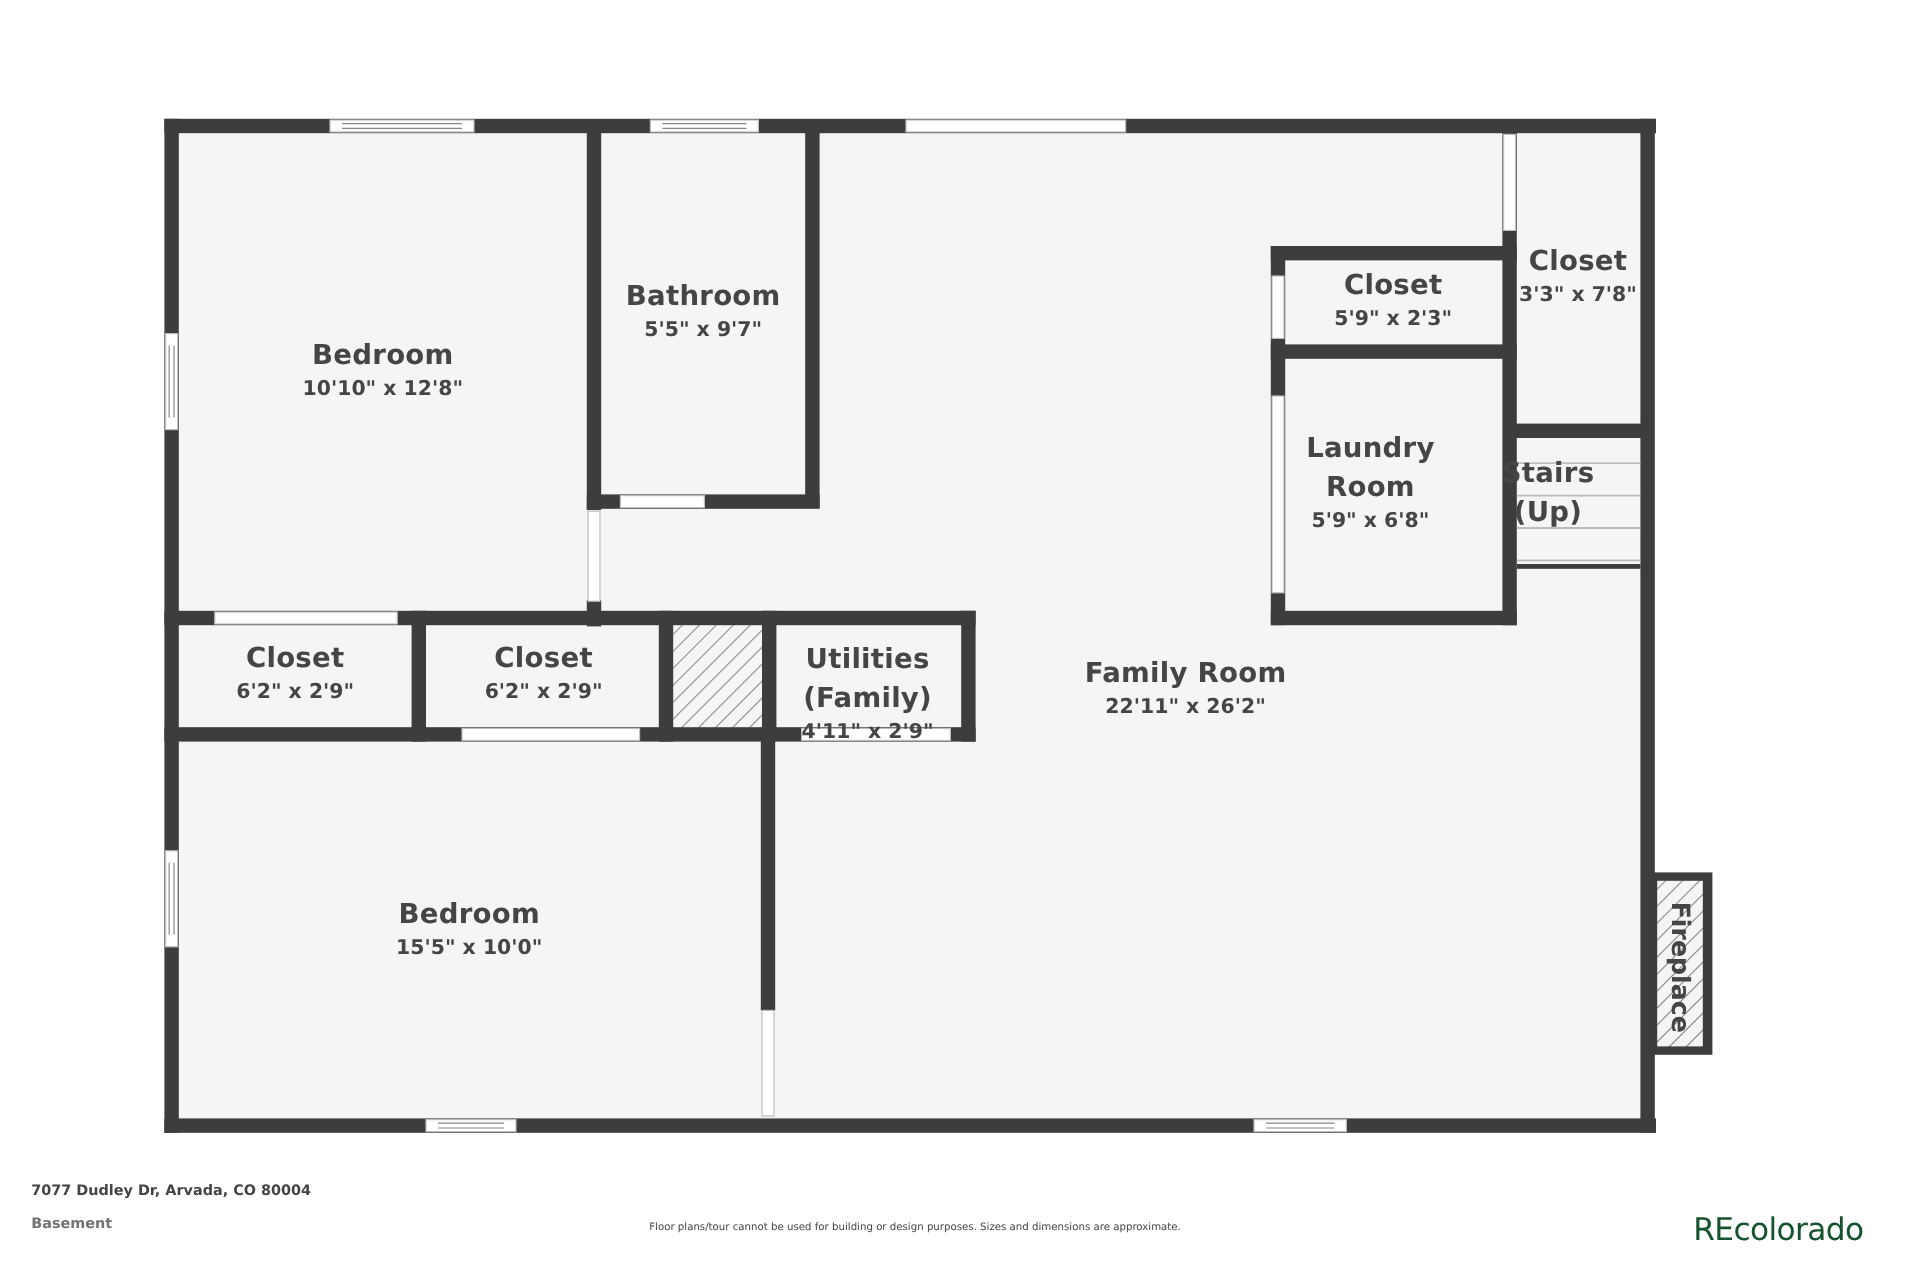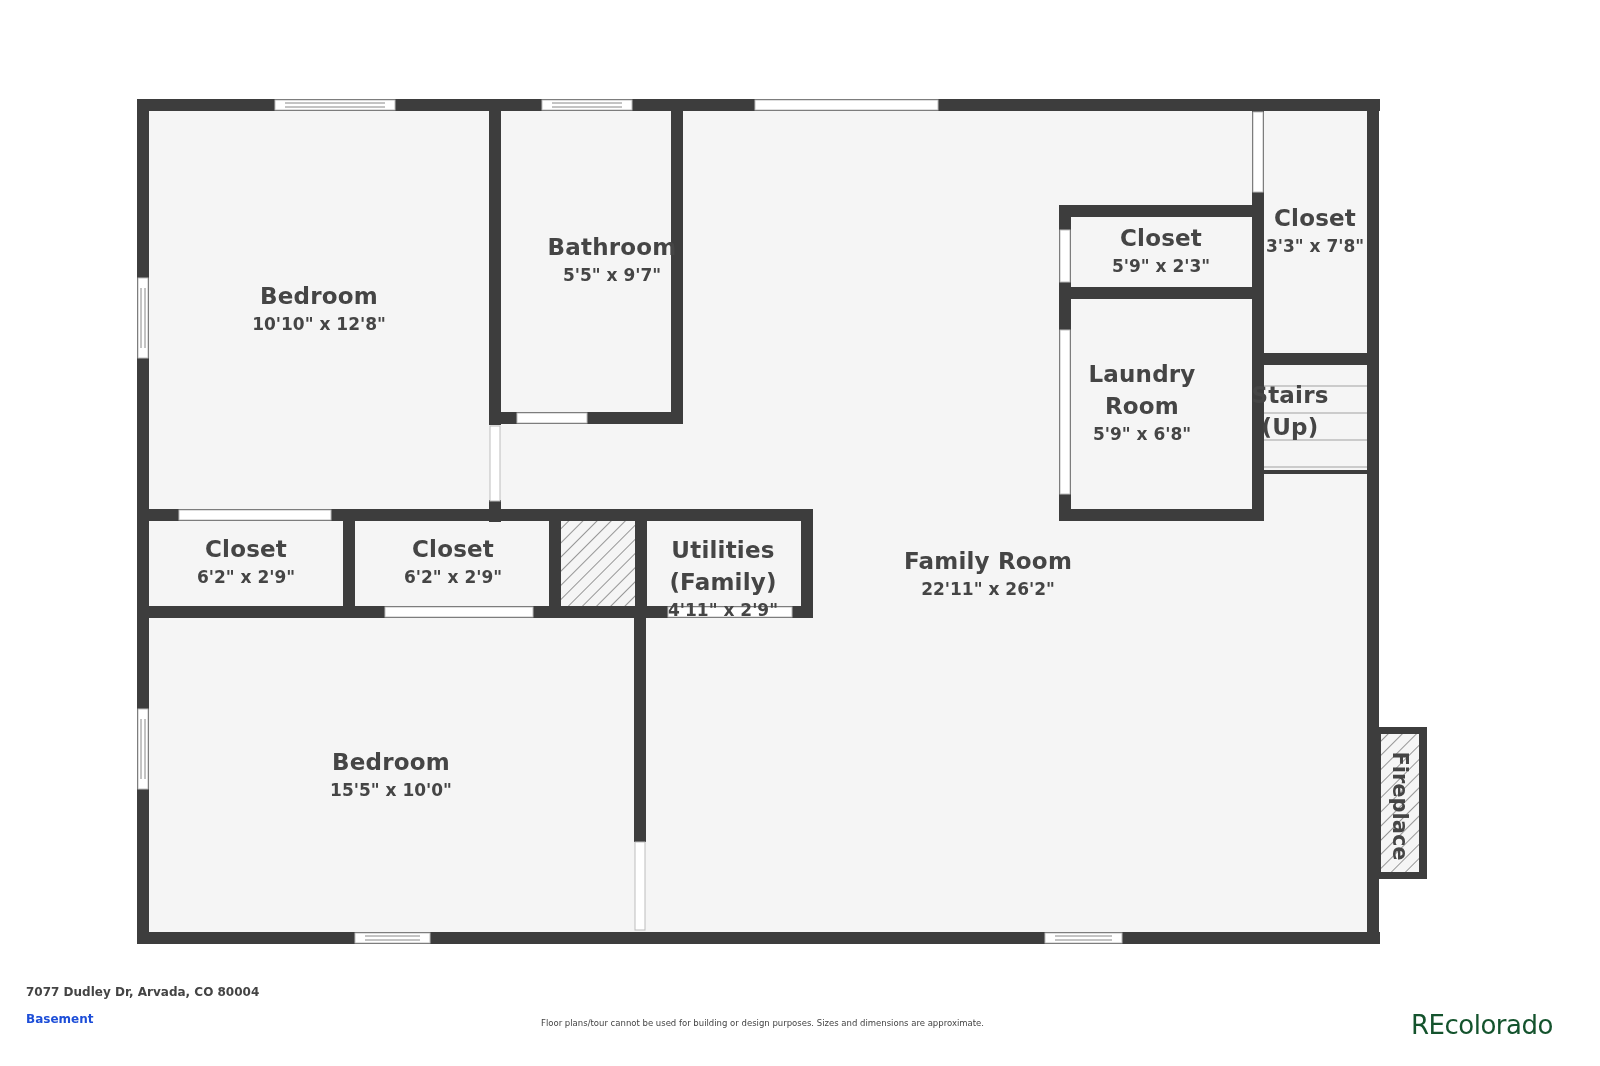--- a/index.html
+++ b/index.html
@@ -3,21 +3,21 @@
   <meta charset="utf-8">
   <style>
     html, body { margin: 0; padding: 0; background: #ffffff; }
     body { width: 1600px; height: 1066px; position: relative; overflow: hidden;
            font-family: "DejaVu Sans", sans-serif; color: #444444; }
     #plan { position: absolute; left: 0; top: 0; width: 1600px; height: 1066px; }
     .label { position: absolute; text-align: center; transform: translateX(-50%); white-space: nowrap; }
     .room-name { font-weight: bold; font-size: 23px; color: #454545; line-height: 32px; display: block; letter-spacing: 0.2px; }
     .room-dim  { font-weight: bold; font-size: 17px; color: #454545; line-height: 24px; display: block; }
     .footer-address { position: absolute; left: 26px; top: 985px; font-size: 12px; font-weight: bold; color: #444; }
-    .footer-level   { position: absolute; left: 26px; top: 1012px; font-size: 12px; font-weight: bold; color: #1d4ed8; }
+    .footer-level   { position: absolute; left: 26px; top: 1012px; font-size: 12px; font-weight: bold; color: #737373; }
     .footer-disclaimer { position: absolute; left: 541px; top: 1018px; font-size: 8.5px; font-weight: normal; color: #444; }
     .brand { position: absolute; left: 1411px; top: 1010px; font-size: 26px; color: #14532d; letter-spacing: -0.5px; }
     .fireplace-label { position: absolute; left: 1400px; top: 806px; transform: translate(-50%, -50%) rotate(90deg);
                        font-weight: bold; font-size: 21px; color: #454545; white-space: nowrap; }
   </style>
 </head>
 <body>
 
 <svg id="plan" viewBox="0 0 1600 1066" xmlns="http://www.w3.org/2000/svg">
   <defs>
@@ -108,21 +108,21 @@
     <line x1="1264" y1="440" x2="1367" y2="440"></line>
     <line x1="1264" y1="467" x2="1367" y2="467"></line>
   </g>
   <rect x="1264" y="470" width="103" height="4" fill="#3d3d3d"></rect>
 </svg>
 
 <div class="label" style="left:319px; top:280px;">
   <span class="room-name">Bedroom</span>
   <span class="room-dim">10'10" x 12'8"</span>
 </div>
-<div class="label" style="left:612px; top:231px;">
+<div class="label" style="left:586px; top:231px;">
   <span class="room-name">Bathroom</span>
   <span class="room-dim">5'5" x 9'7"</span>
 </div>
 <div class="label" style="left:1161px; top:222px;">
   <span class="room-name">Closet</span>
   <span class="room-dim">5'9" x 2'3"</span>
 </div>
 <div class="label" style="left:1315px; top:202px;">
   <span class="room-name">Closet</span>
   <span class="room-dim">3'3" x 7'8"</span>

